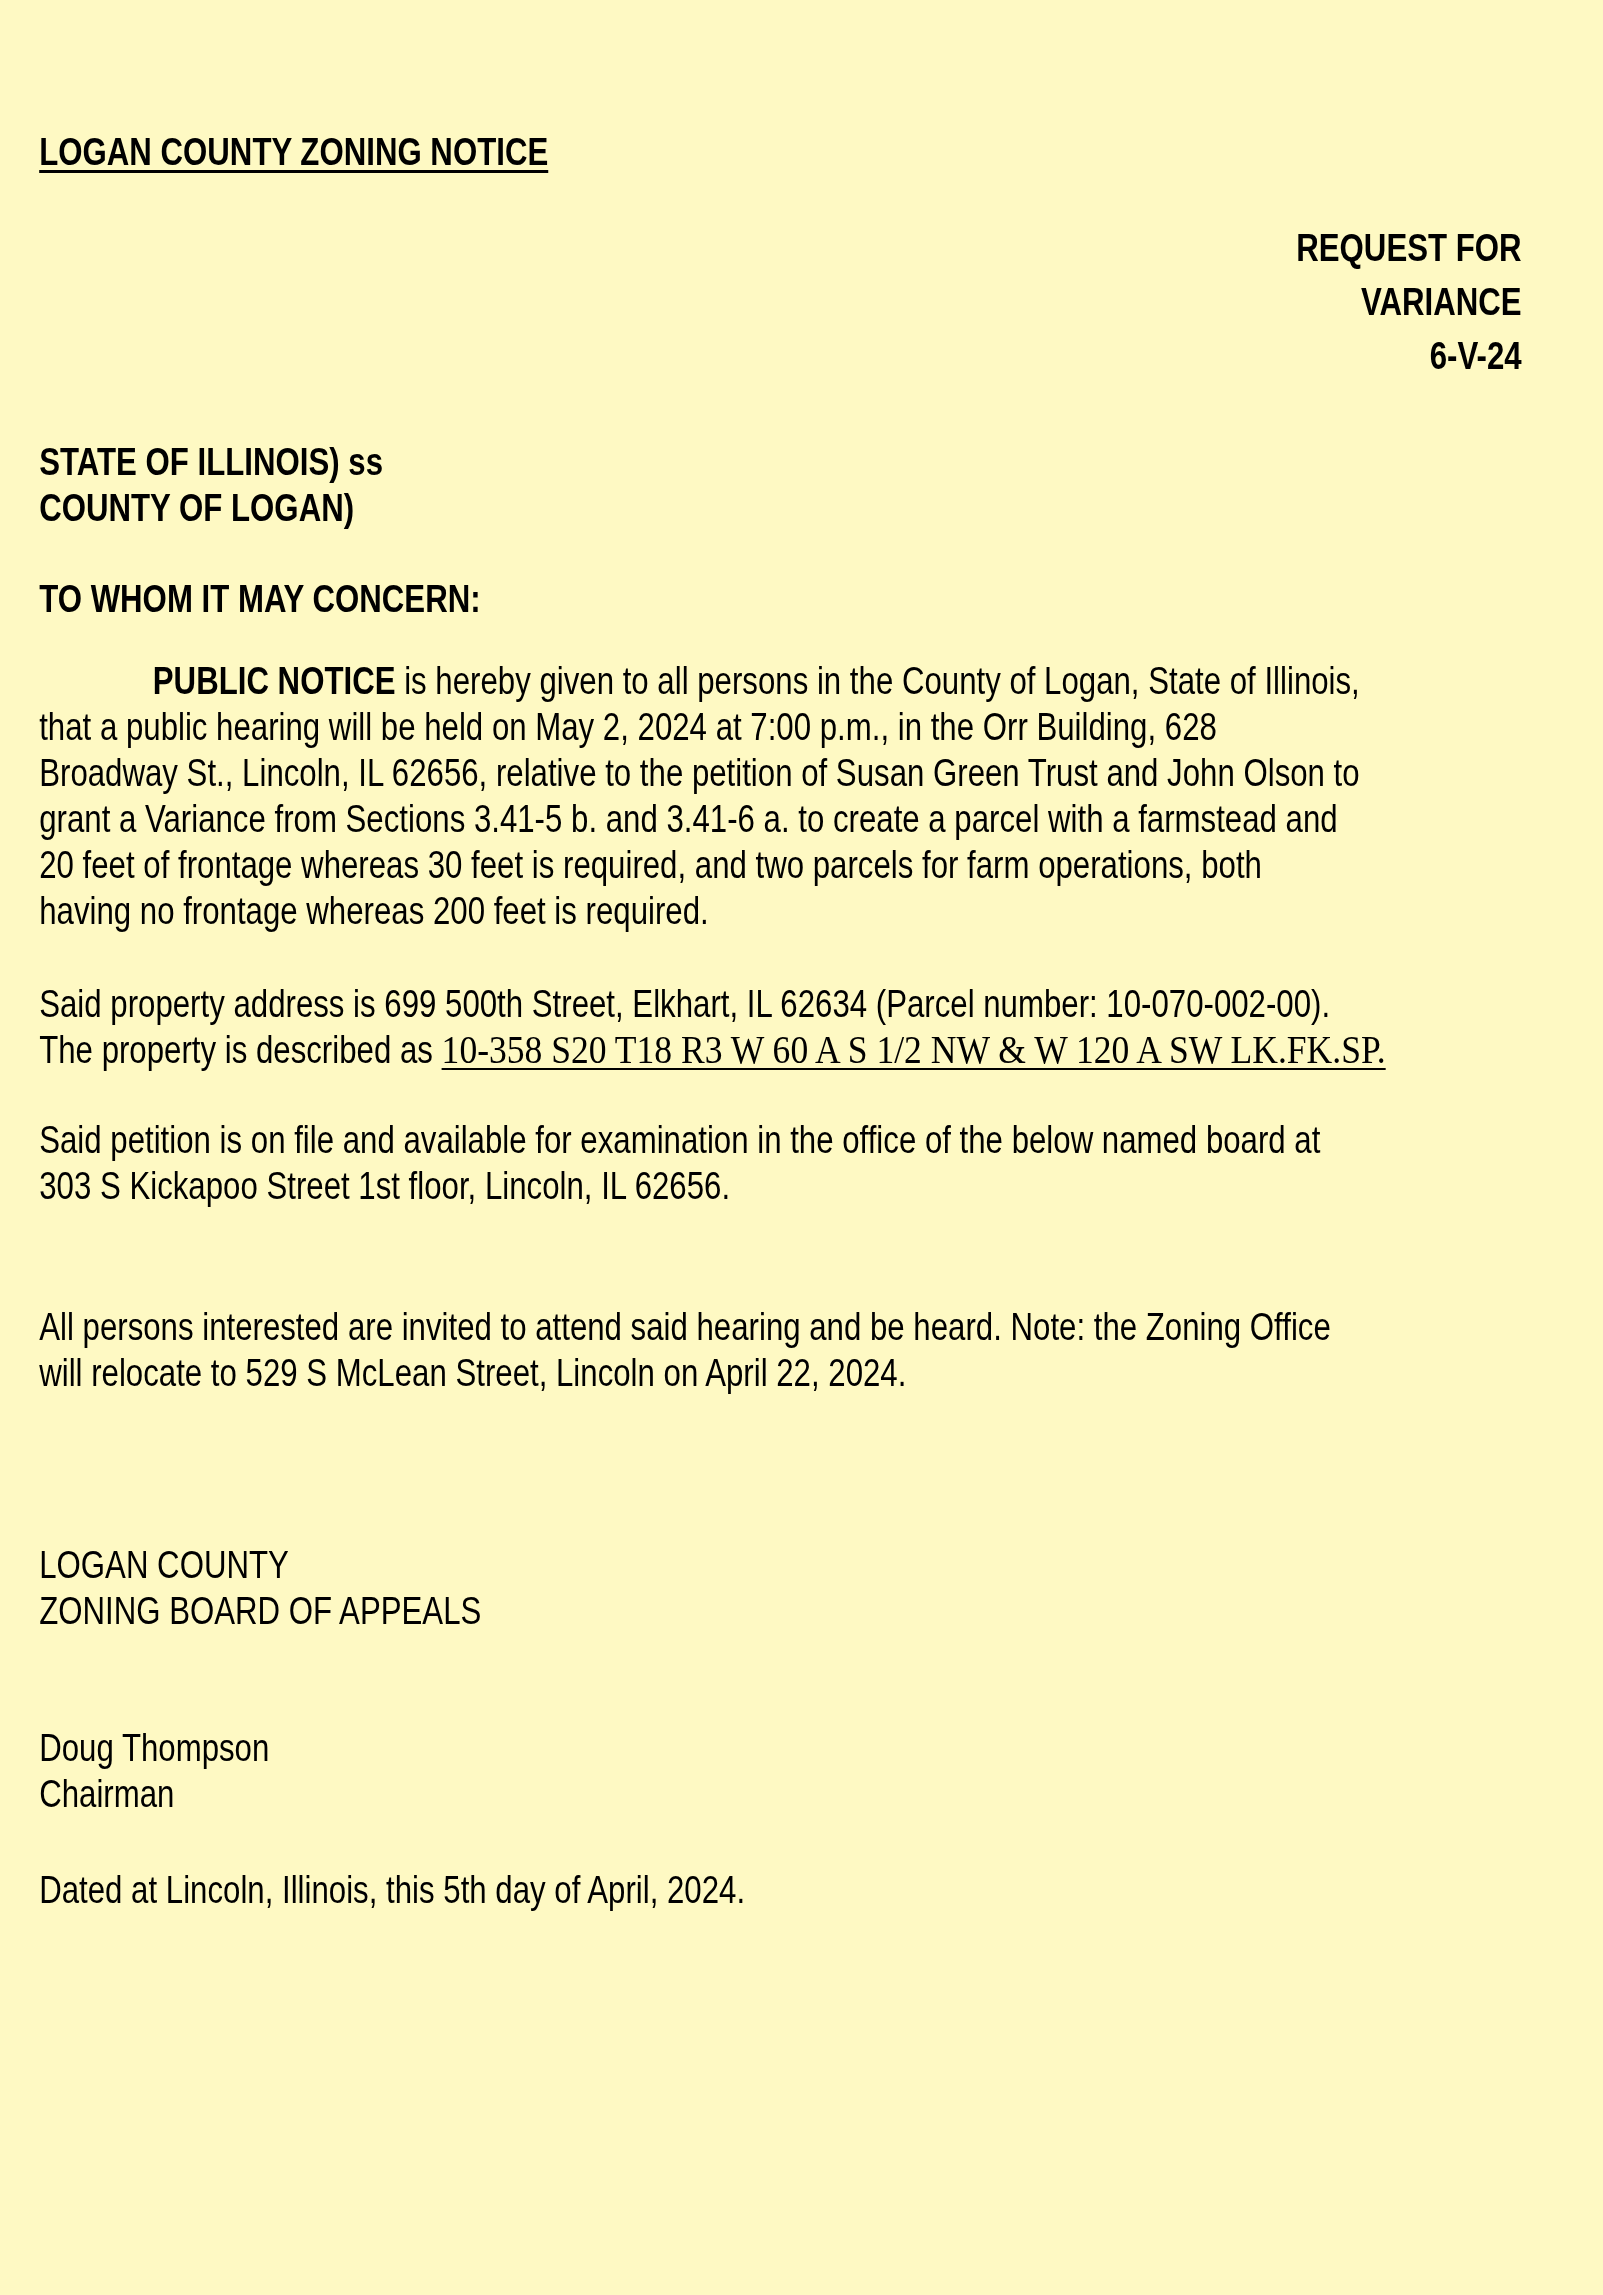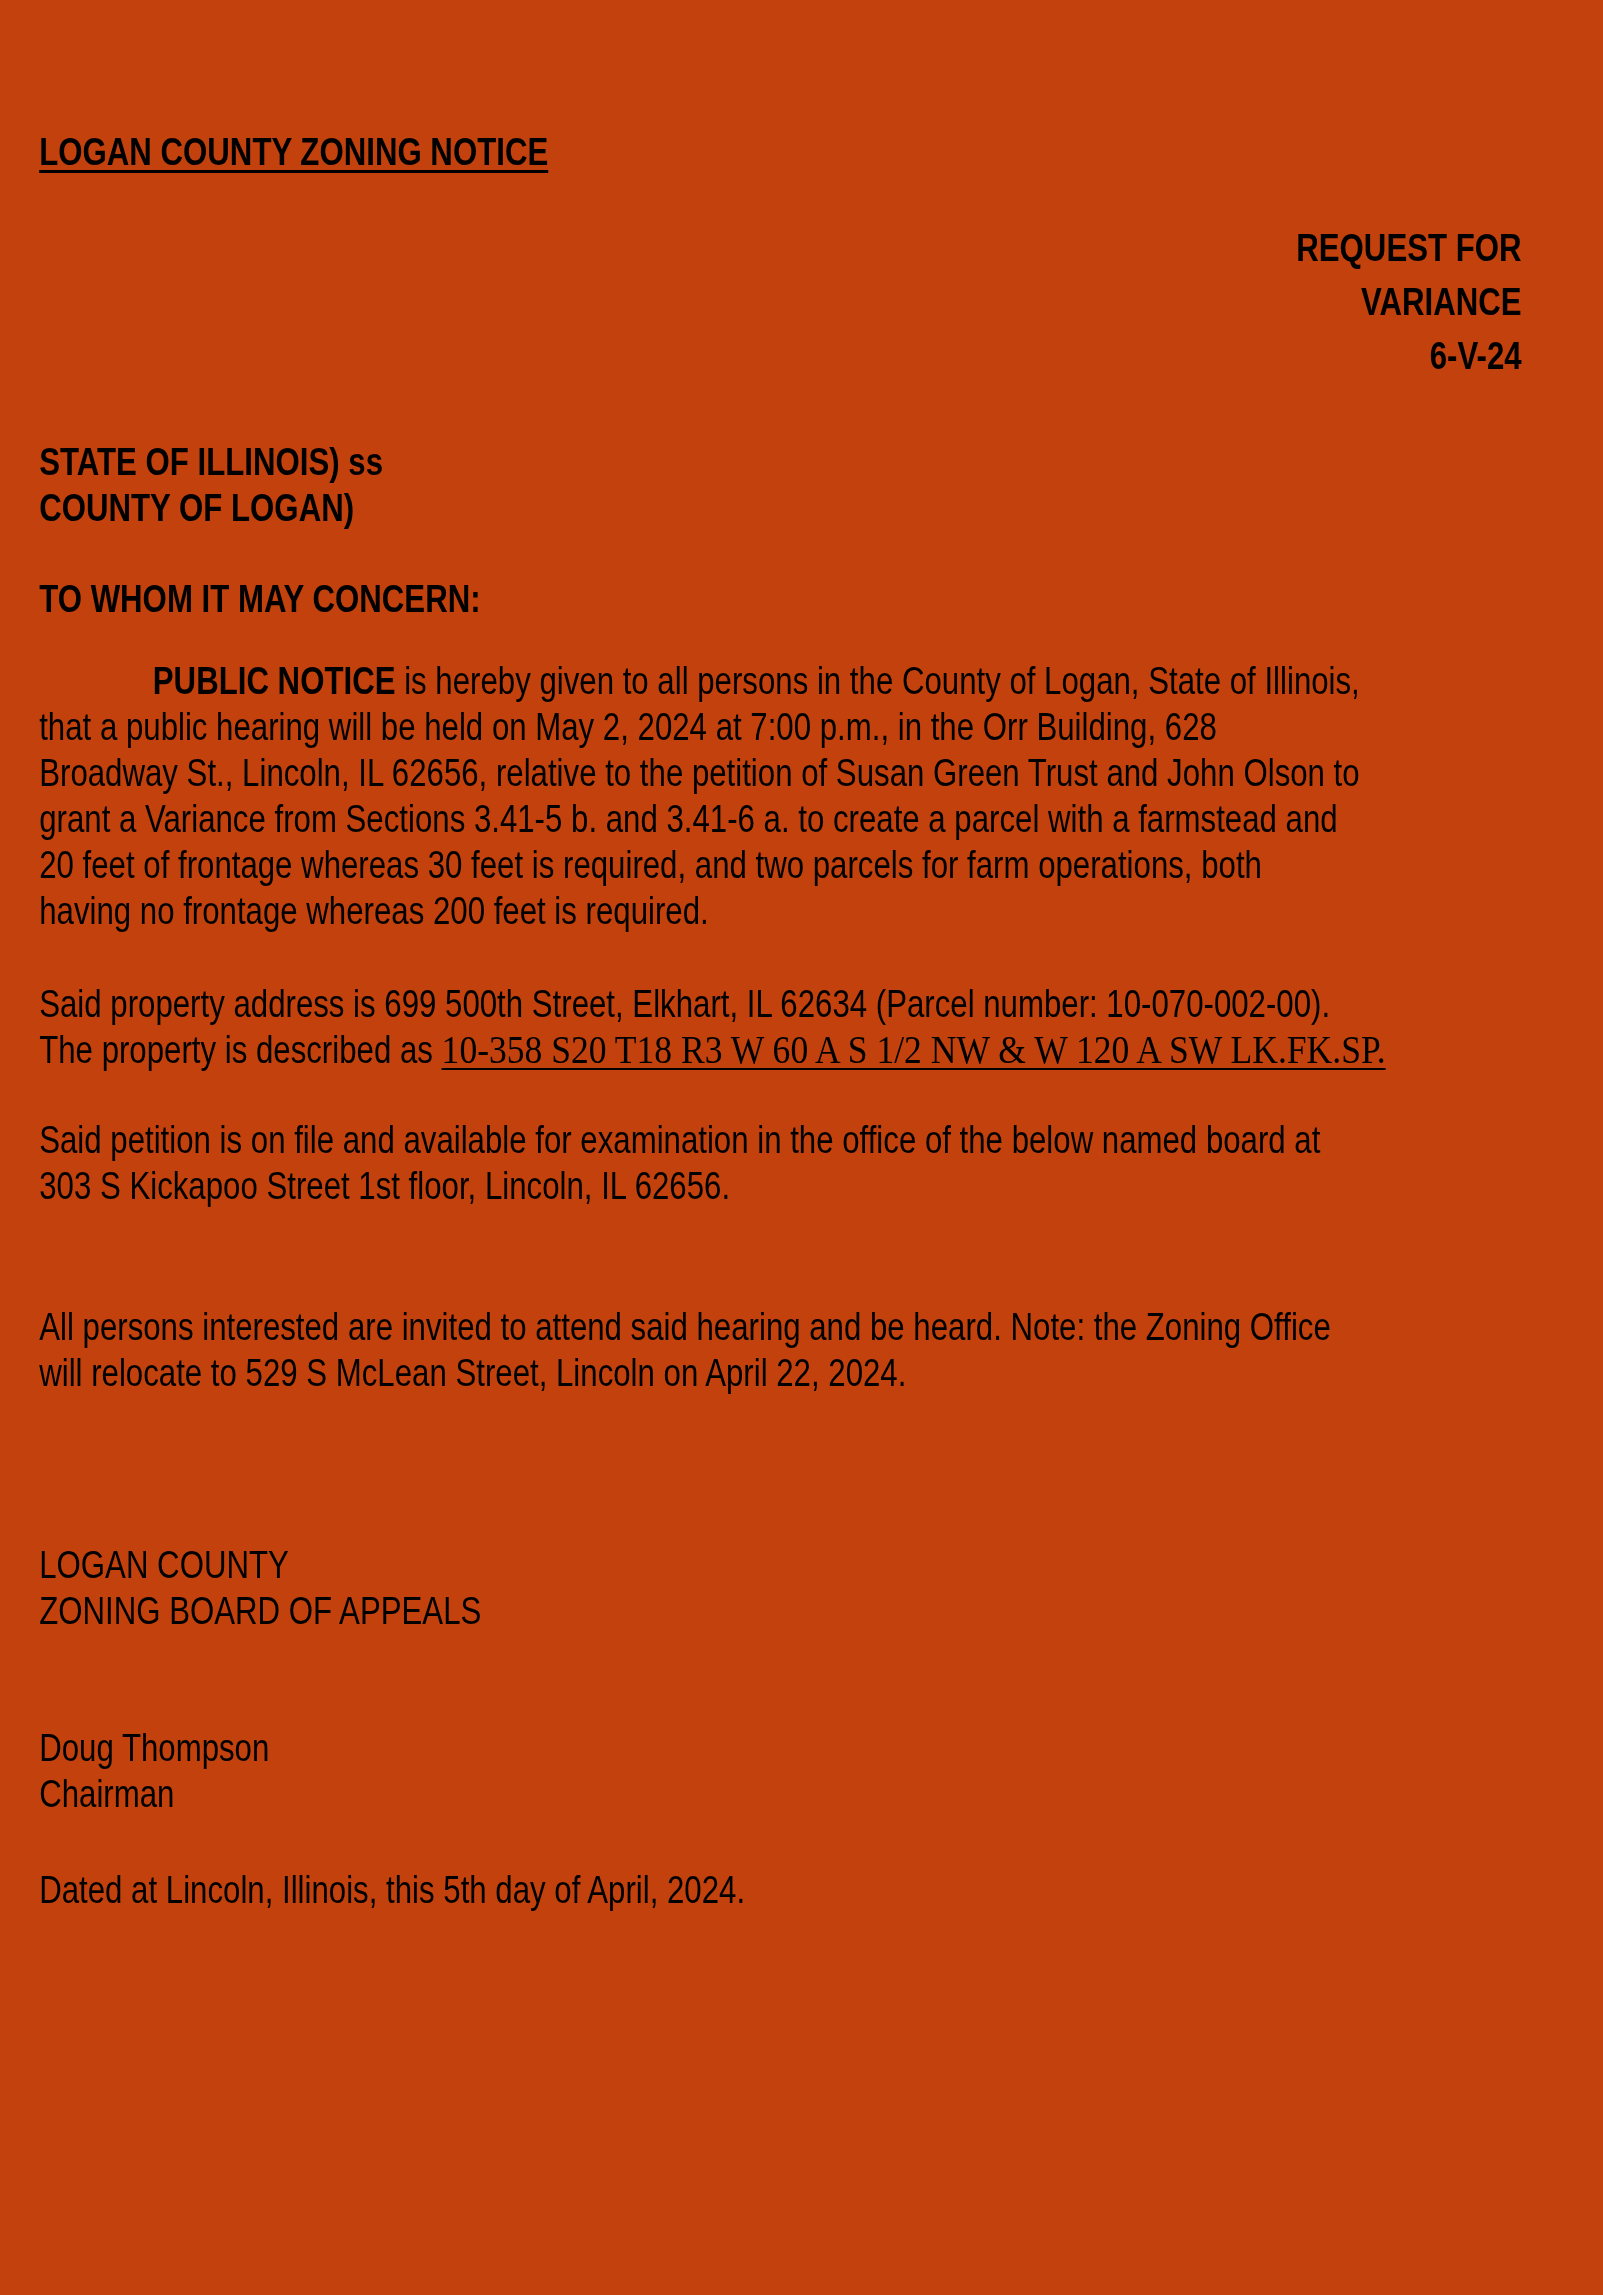--- a/index.html
+++ b/index.html
@@ -1,20 +1,20 @@
 <!DOCTYPE html>
 <html style="font-size:12px"><head>
 <meta charset="utf-8">
 <style>
   html, body { margin: 0; padding: 0; background: #ffffff; }
   .page {
     position: relative;
     width: 1603px;
     height: 2295px;
-    background: #c2410c;
+    background: #fef9c3;
     overflow: hidden;
     color: #000000;
     font-family: "Liberation Sans", sans-serif;
   }
   
   .squeeze {
     position: absolute;
     top: 0; left: 0;
     width: 2004px;
     height: 2295px;

